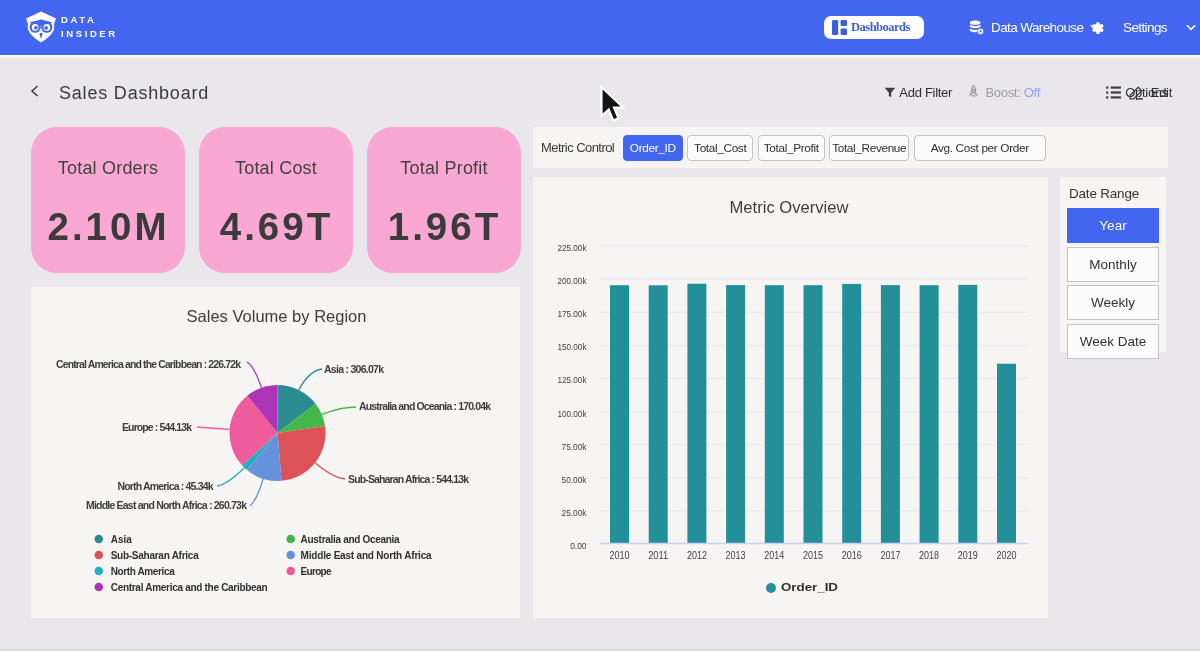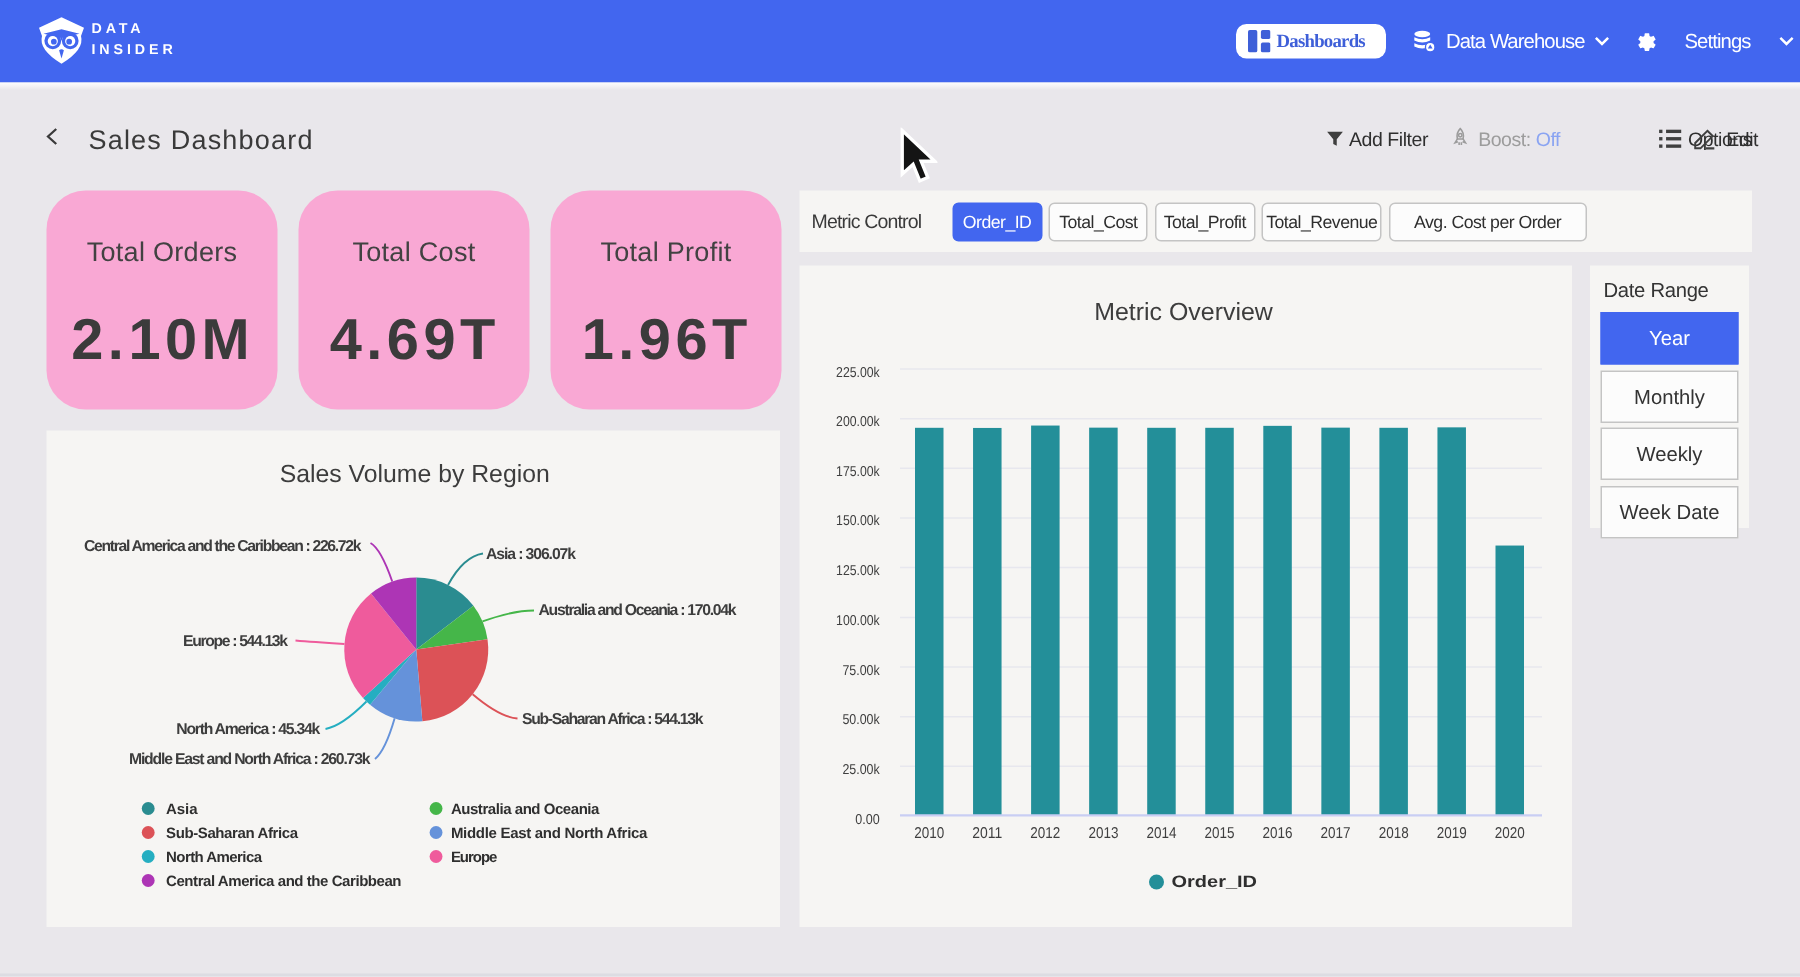--- a/index.html
+++ b/index.html
@@ -18,21 +18,21 @@
 
 #title { position:absolute; left:59px; top:83px; font-size:18px; color:#3a3a3a; letter-spacing:0.8px; }
 #tools { position:absolute; left:0; top:81px; width:1200px; height:22px; font-size:13px; color:#2f2f2f; letter-spacing:-0.3px; font-weight:500;}
 .tool { position:absolute; top:0; height:22px; display:flex; align-items:center; justify-content:space-between; }
 
 .kpi { position:absolute; top:127px; width:154px; height:146px; background:#f9a8d4; text-align:center;border-radius:26px; }
 .kpi h3 { position:absolute; top:31.5px; left:0; right:0; font-size:18px; color:#424242; font-weight:400; letter-spacing:0.2px; line-height:1;}
 .kpi .v { position:absolute; top:80.5px; left:1px; right:0; font-size:38.5px; color:#3b3b3b; font-weight:bold; letter-spacing:3px; line-height:1;}
 
 #mc { position:absolute; left:533px; top:127px; width:635px; height:41px; background:#f6f5f3; display:flex; align-items:center; padding-left:8px; gap:4.5px;}
-#mc .lbl { font-size:13px; color:#3a3a3a; letter-spacing:-0.55px; margin-right:16px; white-space:nowrap;}
+#mc .lbl { font-size:13px; color:#3a3a3a; letter-spacing:-0.55px; margin-right:4px; white-space:nowrap;}
 .mbtn { height:26px; border:1px solid #c4c4c4; border-radius:4px; background:#fcfcfc; color:#2e2e2e; font-size:11.8px; letter-spacing:-0.35px; display:flex; align-items:center; justify-content:center; }
 .mbtn.sel { background:#4266ef; border-color:#4266ef; color:#fff; }
 
 #dr { position:absolute; left:1060px; top:177px; width:106px; height:175px; background:#f6f5f3; padding:9px 7px 0 7px; }
 #dr .lbl { font-size:13.5px; color:#333; font-weight:500; letter-spacing:-0.2px; margin-bottom:7px; padding-left:2px;}
 .drbtn { width:92px; height:35px; border:1px solid #c4c4c4; border-radius:0; background:#fcfcfc; color:#333; font-size:13.5px; display:flex; align-items:center; justify-content:center; margin-bottom:3.5px;}
 .drbtn.sel { background:#4266ef; border-color:#4266ef; color:#fff; }
 
 #bottomline { position:absolute; left:0; top:649px; width:1200px; height:2px; background:#dcdce2; }
 </style>
@@ -55,21 +55,21 @@
     <div class="dashbtn">
       <svg width="15" height="15" viewBox="0 0 15 15">
           <g fill="#3e5fd8">
             <rect x="0" y="0" width="6.2" height="15" rx="1.2"></rect>
             <rect x="8.6" y="0" width="6.4" height="6" rx="1.2"></rect>
             <rect x="8.6" y="8.4" width="6.4" height="6.6" rx="1.2"></rect>
           </g>
         </svg>
       Dashboards
     </div>
-    <div class="navitem" style="left:942px;">
+    <div class="navitem" style="left:969px;">
       <svg width="15" height="15" viewBox="0 0 17 17" fill="#fff">
           <ellipse cx="7" cy="3" rx="6" ry="2.4"></ellipse>
           <path d="M1 5.5 Q7 8.4 13 5.5 L13 8 Q7 10.9 1 8 Z"></path>
           <path d="M1 10 Q7 12.9 13 10 L13 12.5 Q7 15.4 1 12.5 Z"></path>
           <circle cx="13" cy="13" r="3.6" fill="#fff" stroke="#4266ef" stroke-width="1"></circle>
           <path d="M13 11 l1.8 3 h-3.6 Z" fill="#4266ef"></path>
         </svg>
       Data Warehouse
       <svg width="10" height="7" viewBox="0 0 11 7">
           <path d="M1 1 L5.5 5.5 L10 1" stroke="#fff" stroke-width="1.8" fill="none"></path>

